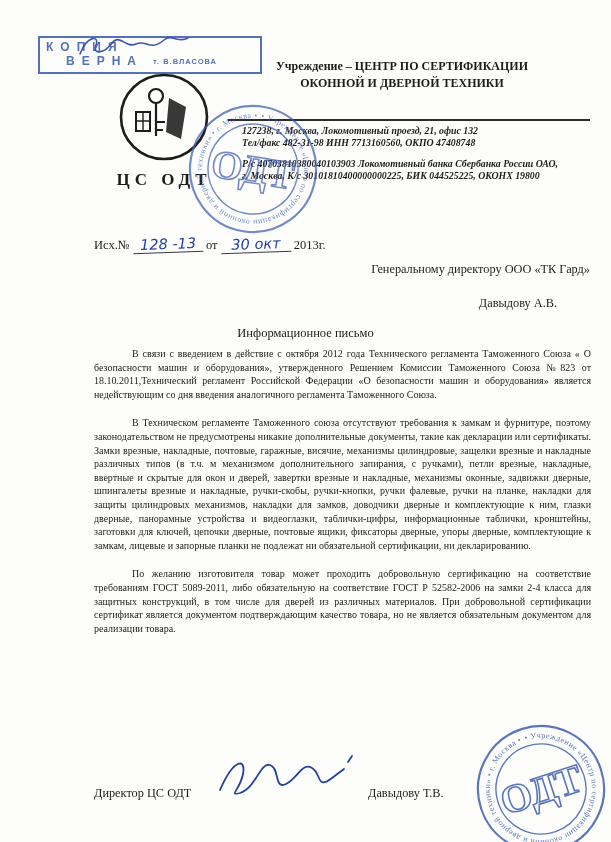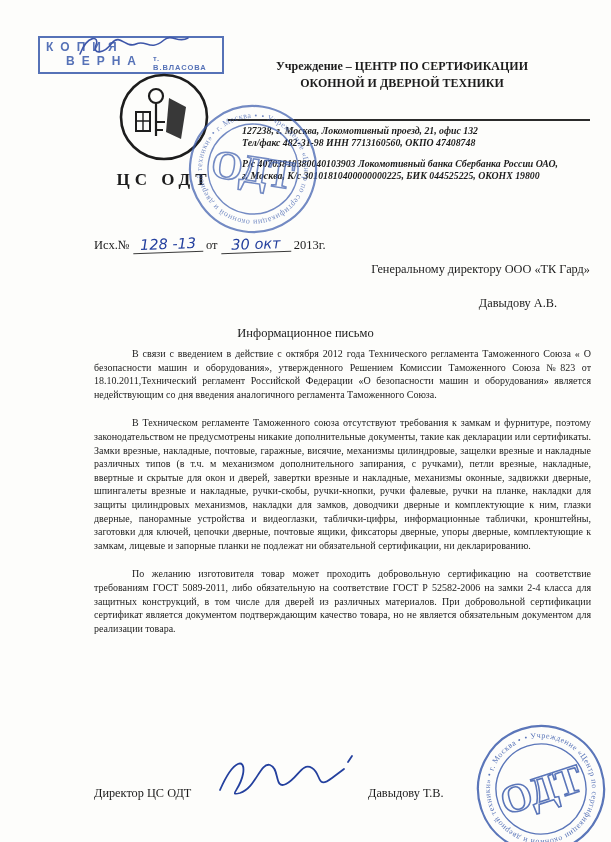--- a/index.html
+++ b/index.html
@@ -9,27 +9,27 @@
     --paper:#fdfdfb;
   }
   html,body{margin:0;padding:0;background:#e9e9e7;}
   .page{
     position:relative;width:611px;height:842px;margin:0 auto;
     background:var(--paper);overflow:hidden;
     font-family:"Liberation Serif", serif;color:var(--text);
   }
   
   .copy-stamp{
-    position:absolute;left:38px;top:36px;width:186px;height:38px;
+    position:absolute;left:38px;top:36px;width:224px;height:38px;
     border:2px solid var(--stamp-blue);color:var(--stamp-blue);
     opacity:.88;padding:2px 6px;box-sizing:border-box;
     font-family:"Liberation Sans", sans-serif;
   }
   .copy-stamp .w1{font-weight:bold;letter-spacing:7px;font-size:12px;line-height:14px;}
-  .copy-stamp .row2{display:flex;align-items:flex-start;gap:10px;padding-left:20px;}
+  .copy-stamp .row2{display:flex;align-items:center;gap:10px;padding-left:20px;}
   .copy-stamp .w2{font-weight:bold;letter-spacing:7px;font-size:12px;line-height:15px;}
   .copy-stamp .note{font-size:7.5px;letter-spacing:1px;font-weight:bold;}
   .copy-sig{position:absolute;left:34px;top:-8px;width:120px;height:34px;}
   
   .org-title{
     position:absolute;left:212px;top:58px;width:380px;text-align:center;
     font-weight:bold;font-size:12px;line-height:1.45;
   }
   .divider{position:absolute;left:228px;top:119px;width:362px;border-top:2px solid #2b2b2b;}
   .contacts{

